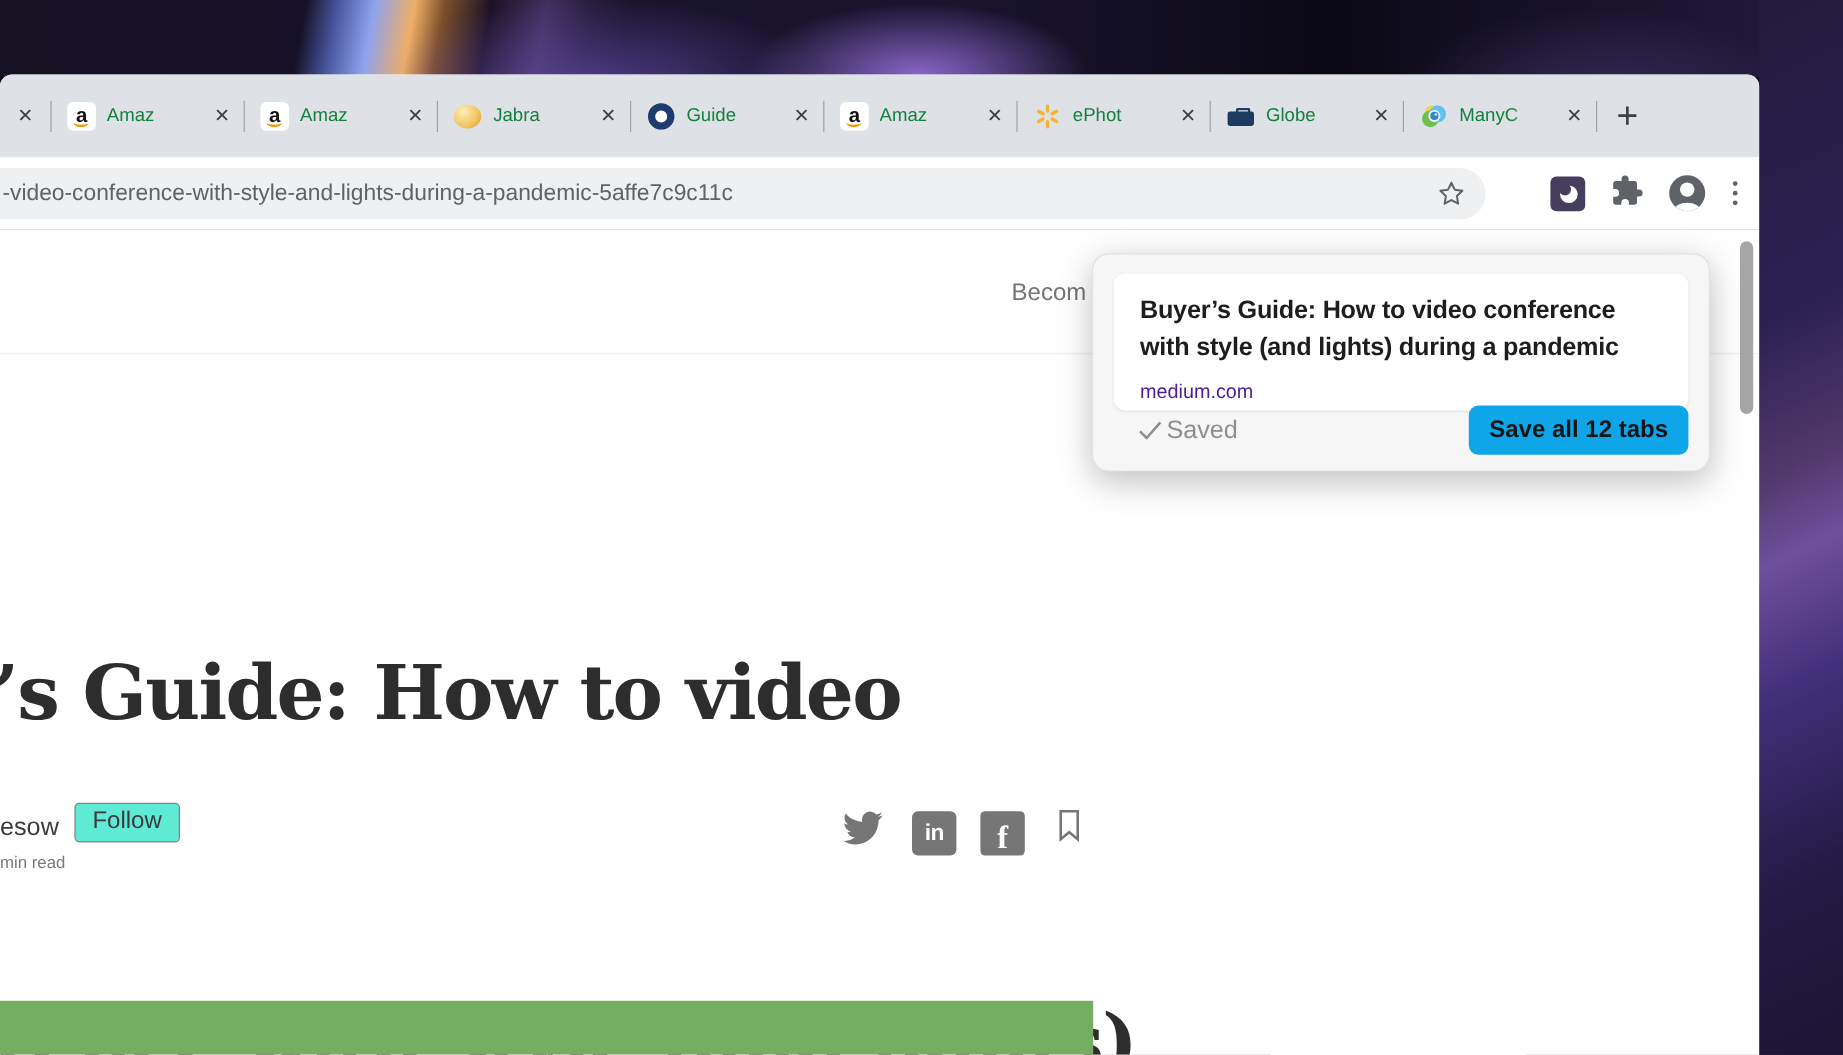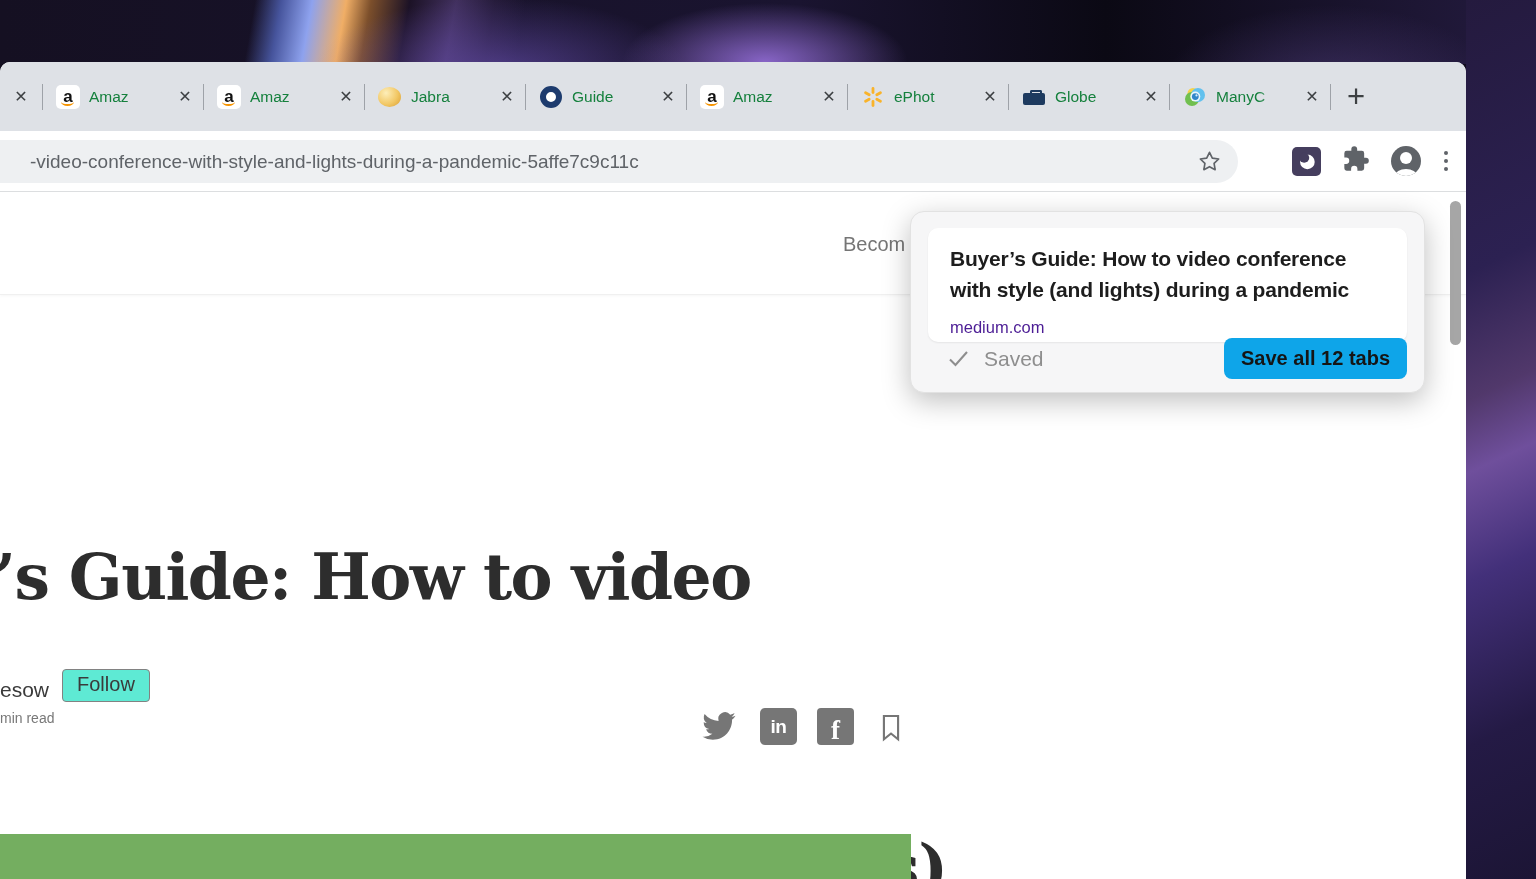--- a/index.html
+++ b/index.html
@@ -45,21 +45,21 @@
     background:radial-gradient(circle at 35% 30%, #fdeeb9, #f2c866 55%, #d99c2e); }
   .fav-logitech { width:22px; height:22px; margin:1px; border-radius:50%; border:6px solid #1d3b6e; background:#fff; }
   .fav-case { position:relative; }
   .fav-case::before { content:""; position:absolute; left:1px; top:8px; width:22px; height:12px; background:#1d3a5f; border-radius:2px; }
   .fav-case::after { content:""; position:absolute; left:8px; top:5px; width:8px; height:4px; border:2px solid #1d3a5f; border-bottom:none; border-radius:2px 2px 0 0; }
 
   
   .toolbar { height:61px; flex:none; background:#fff; border-bottom:1px solid #dcdee0; position:relative; }
   .omnibox { position:absolute; left:-26px; top:9px; width:1264px; height:43px; background:#eef0f2;
     border-radius:22px; display:flex; align-items:center; padding:0 52px 0 28px; }
-  .url-text { font-size:19px; color:#5f6368; white-space:nowrap; overflow:hidden;margin-left:28px; }
+  .url-text { font-size:19px; color:#5f6368; white-space:nowrap; overflow:hidden; }
   .star-btn { position:absolute; right:16px; top:9px; }
   .toolbar-icons { position:absolute; right:16px; top:0; height:100%; display:flex; align-items:center; gap:21px; }
   .ext-head { width:29px; height:29px; background:#453e5e; border-radius:5px; display:flex; align-items:center; justify-content:center; }
   .avatar { width:30px; height:30px; border-radius:50%; background:#5f6368; position:relative; overflow:hidden; }
   .avatar::before { content:""; position:absolute; left:9px; top:6px; width:12px; height:12px; border-radius:50%; background:#fff; }
   .avatar::after { content:""; position:absolute; left:4px; bottom:-6px; width:22px; height:13px; border-radius:50%; background:#fff; }
   .dots { display:flex; flex-direction:column; gap:3.5px; padding:2px; }
   .dots i { width:4.5px; height:4.5px; border-radius:50%; background:#5f6368; }
 
   
@@ -70,39 +70,39 @@
 
   .article-title { position:absolute; left:-6px; top:143px; font-family:"DejaVu Serif","Liberation Serif",serif;
     font-weight:bold; font-size:63px; line-height:97px; color:#2d2d2d; letter-spacing:-1.5px; white-space:pre; }
 
   .author-row { position:absolute; left:0; top:477px; display:flex; align-items:flex-end; gap:13px; }
   .author-frag { font-size:21px; color:#3a3a3a; }
   .follow-btn { border:1px solid #828282; border-radius:4px; background:#5eead4; padding:3px 14px 5px;
     font-size:20px; color:#3a3a3a; }
   .read-frag { position:absolute; left:0; top:518px; font-size:14px; color:#787878; }
 
-  .socials { position:absolute; left:698px; top:516px; display:flex; align-items:flex-start; gap:20px; }
+  .socials { position:absolute; left:698px; top:476px; display:flex; align-items:flex-end; gap:20px; }
   .badge { width:37px; height:37px; border-radius:5px; background:#767676; color:#fff; display:flex;
     align-items:center; justify-content:center; font-weight:bold; }
   .badge-in { font-size:19px; letter-spacing:-.5px; }
   .badge-f { font-size:27px; font-family:"Liberation Serif",serif; padding-top:8px; border-radius:4px; }
 
   .green-bar { position:absolute; left:0; bottom:0; width:911px; height:45px; background:#74ae60; }
 
   .scroll-thumb { position:absolute; right:5px; top:9px; width:11px; height:144px; border-radius:6px; background:#a6a6a6; }
 
   
   .popup { position:absolute; left:910px; top:211px; width:515px; height:182px; background:#f6f6f7;
     border:1px solid #e2e2e2; border-radius:14px; box-shadow:0 8px 28px rgba(0,0,0,.25); z-index:20; }
   .popup-card { position:absolute; left:17px; right:17px; top:16px; height:114px; background:#fff;
     border-radius:10px; box-shadow:0 1px 2px rgba(0,0,0,.07); padding:15px 22px; }
   .popup-title { font-size:21px; font-weight:bold; color:#1d1d1d; line-height:31px; letter-spacing:-.2px; }
   .popup-domain { margin-top:13px; font-size:16.5px; color:#4c1d95; }
   .popup-footer { position:absolute; left:34px; right:17px; bottom:13px; display:flex; align-items:center; justify-content:space-between; }
-  .saved { display:flex; align-items:center; gap:12px; font-size:21px; color:#8e8e8e; }
+  .saved { display:flex; align-items:center; font-size:21px; color:#8e8e8e; }
   .saveall-btn { background:#0ea5e9; border:none; border-radius:8px; padding:9px 17px;
     font-size:20px; font-weight:bold; color:#151515; font-family:inherit; }
 </style>
 </head>
 <body>
 
 <div class="desktop">
   <div class="wall-top"></div>
   <div class="wall-right"></div>
 </div>

